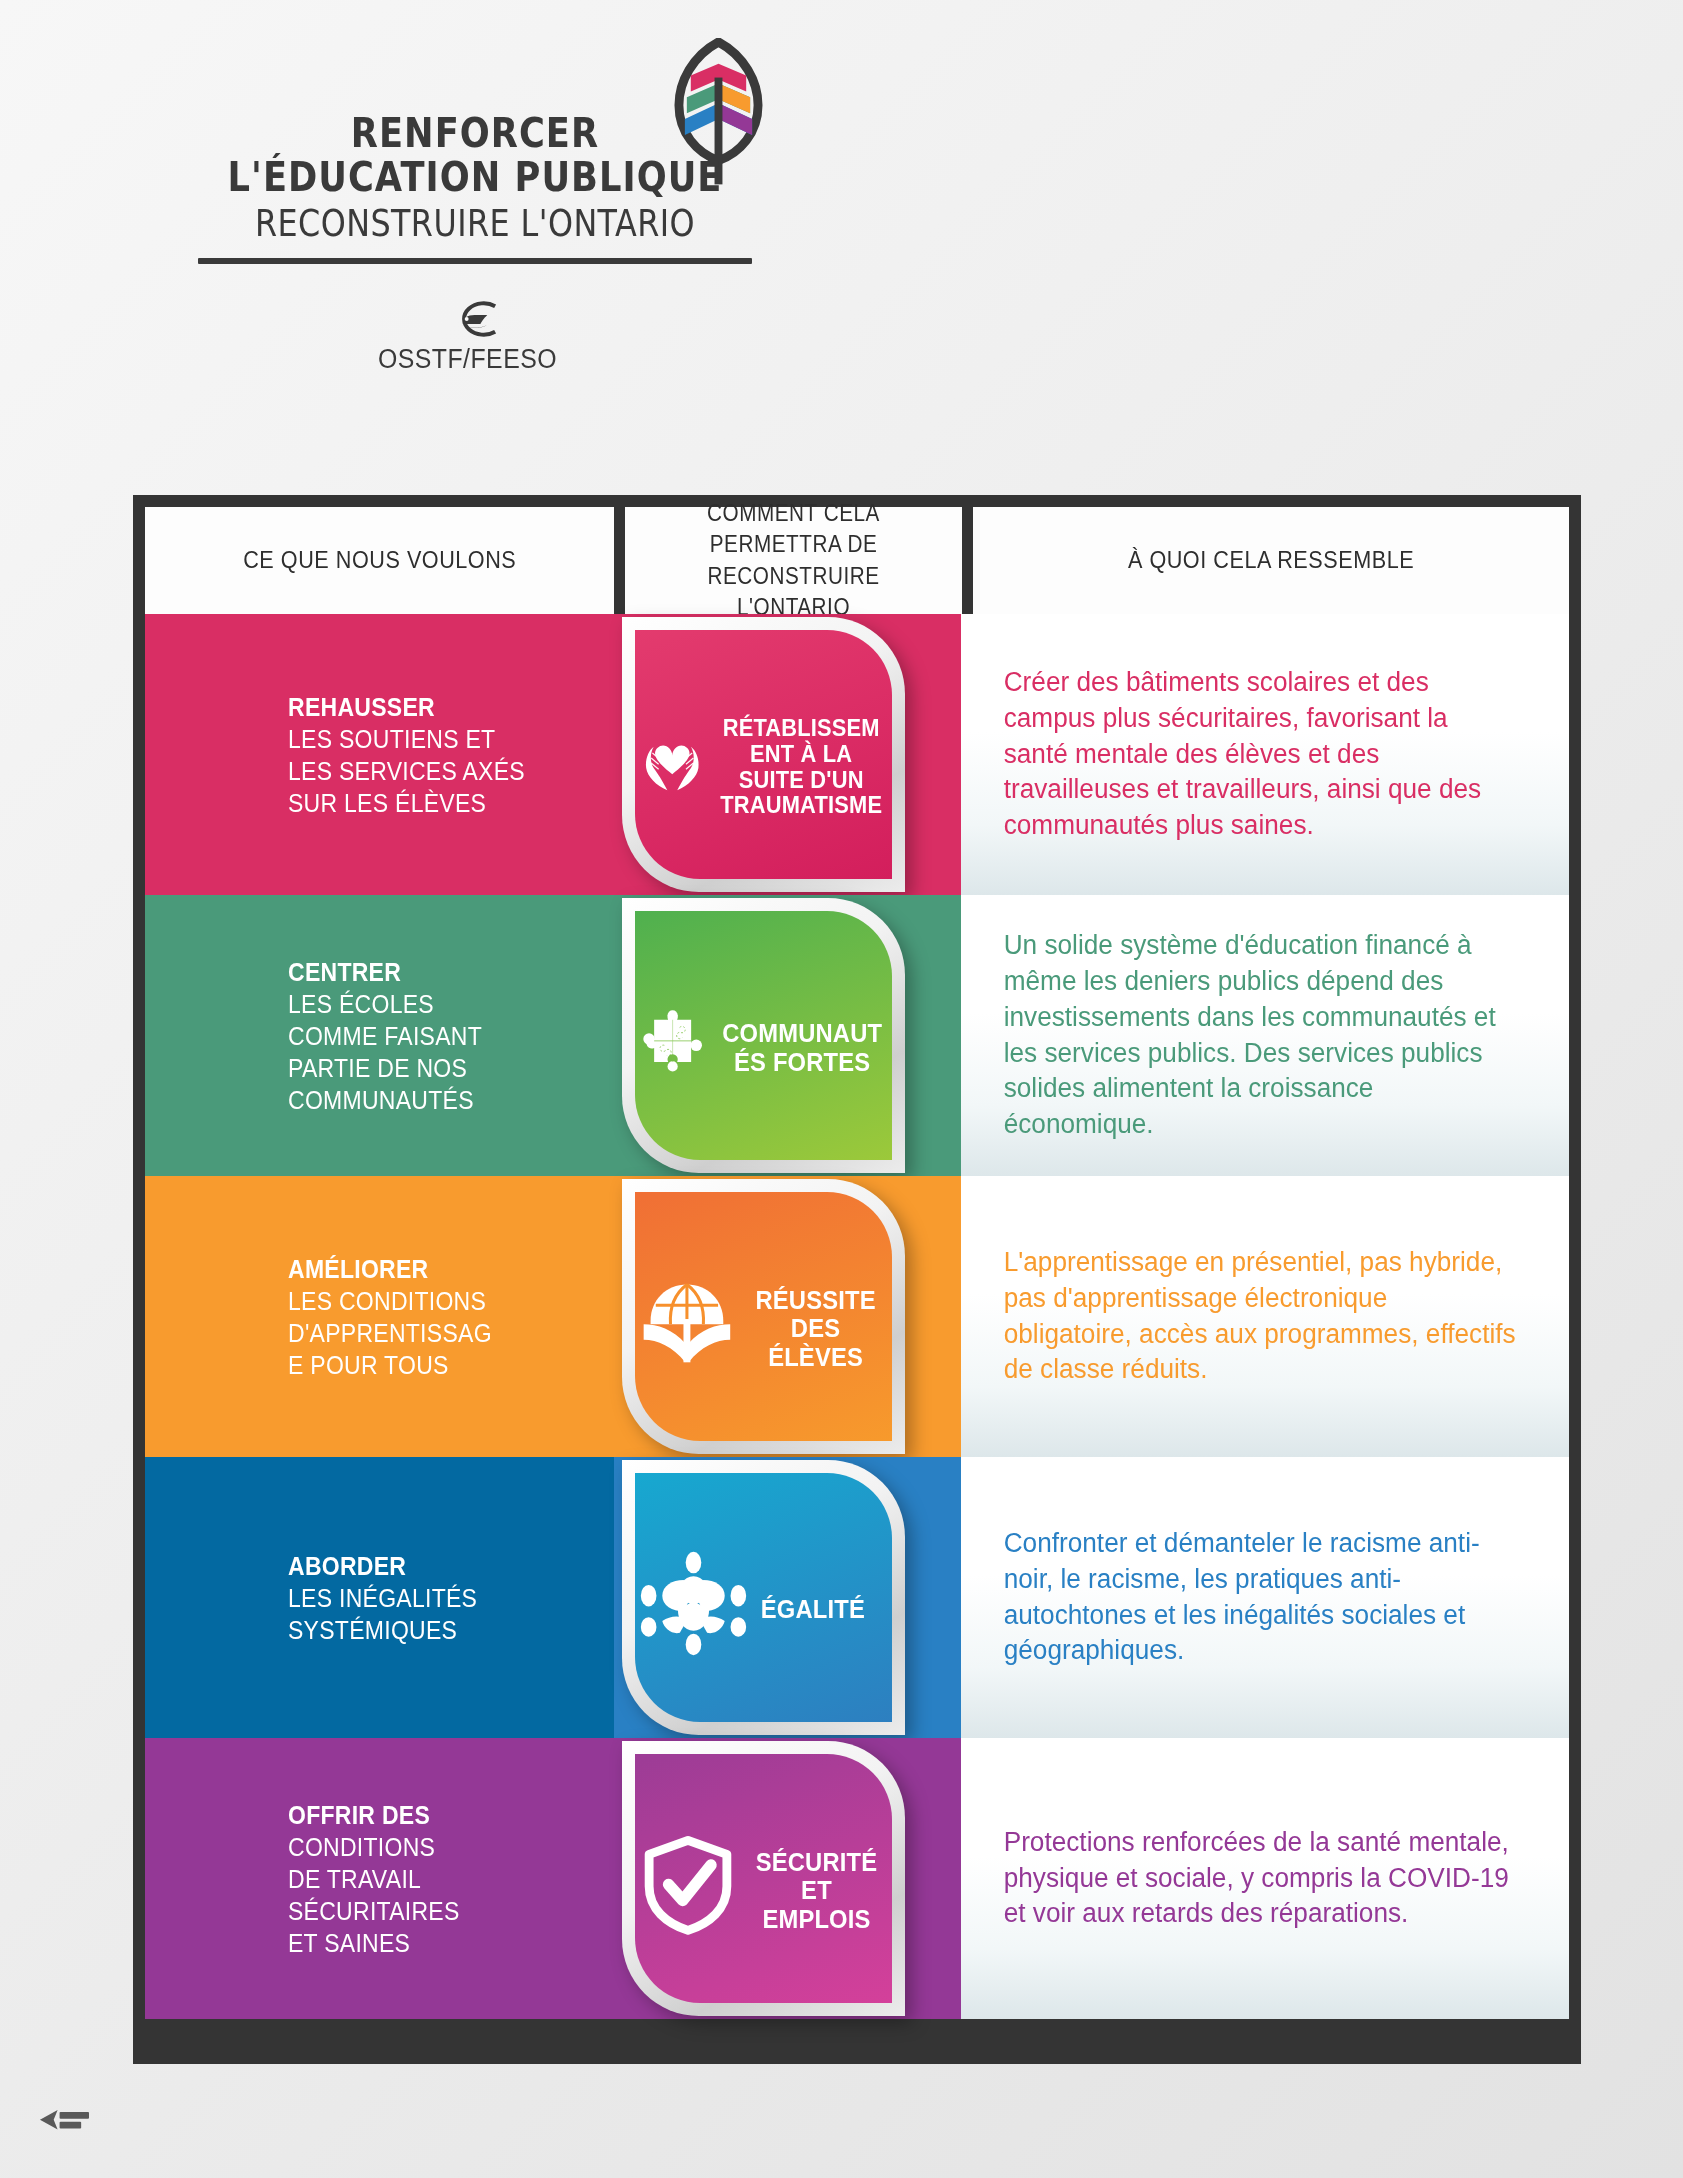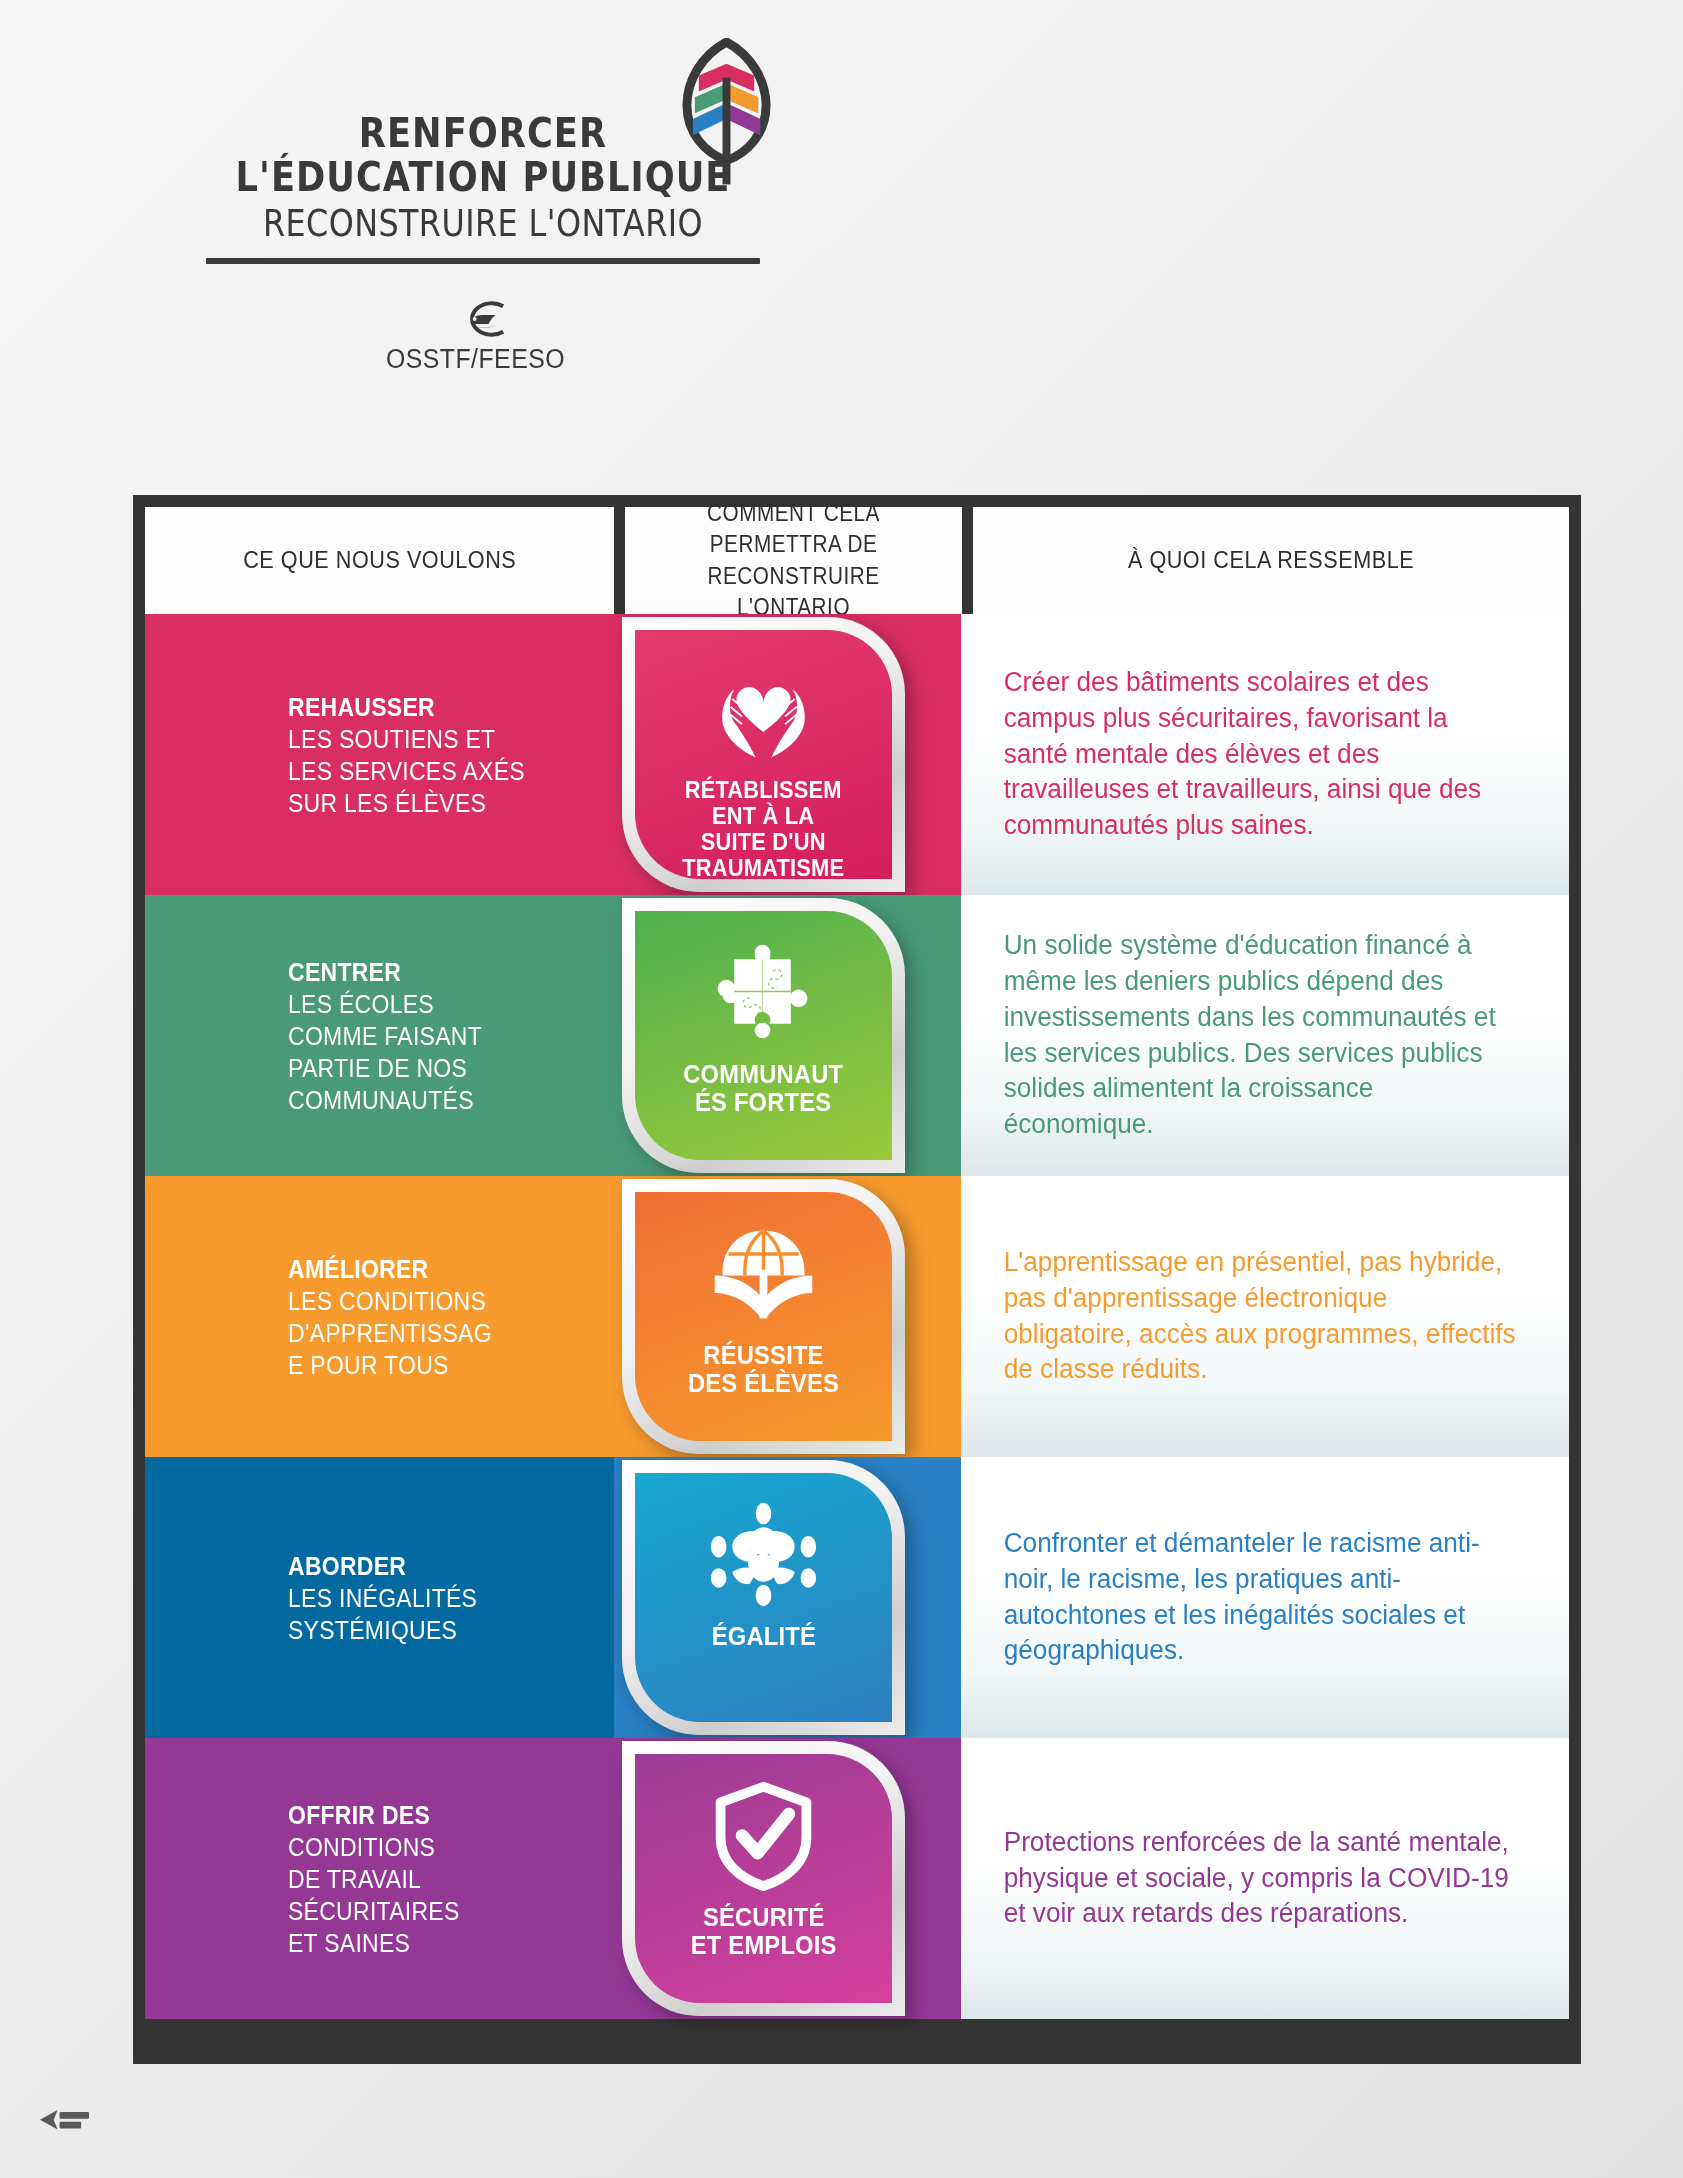--- a/index.html
+++ b/index.html
@@ -5,21 +5,21 @@
   * { box-sizing: border-box; margin: 0; padding: 0; }
   html, body {
     width: 1683px; height: 2178px;
     background: linear-gradient(135deg, #f7f7f7 0%, #eeeeee 45%, #e2e2e2 100%);
     font-family: "Liberation Sans", sans-serif;
     overflow: hidden;
   }
   .page { position: relative; width: 1683px; height: 2178px; }
 
   
-  .brand { position: absolute; left: 8px; top: 28px; width: 950px; }
+  .brand { position: absolute; left: 0; top: 28px; width: 950px; }
   .brand-inner { position: relative; width: 594px; margin: 0 auto; }
   .leaf { position: absolute; right: 8px; top: 10px; width: 91px; height: 149px; }
   .brand-lines { padding-top: 85px; text-align: center; }
   .bl1 {
     font-family: "DejaVu Sans", sans-serif;
     font-weight: 700; font-size: 41px; letter-spacing: 1.2px;
     color: #3a3a3a; line-height: 1.02;
     transform: scaleX(0.86); transform-origin: center;
   }
   .bl2 {
@@ -97,22 +97,22 @@
     filter: drop-shadow(7px 7px 9px rgba(0,0,0,0.30));
   }
   .badge-outer {
     position: absolute; inset: 0;
     background: linear-gradient(150deg,#ffffff 0%, #f3f3f3 40%, #cfcfcf 72%, #ececec 100%);
     border-radius: 0 77px 0 77px;
   }
   .badge-inner {
     position: absolute; left: 13px; top: 13px; right: 13px; bottom: 13px;
     border-radius: 0 65px 0 65px;
-    display: flex; flex-direction: column; align-items: center; justify-content: flex-start;
-    padding-top: 26px;
+    display: flex; flex-direction: row; align-items: center; justify-content: flex-start;
+    padding-top: 12px;
   }
   .badge-icon { width: 117px; height: 111px; display:flex; align-items:center; justify-content:center; }
   .badge-icon svg { width: 100%; height: 100%; }
   .badge-label {
     margin-top: 12px; color: #ffffff; font-weight: 700;
     font-size: 25px; line-height: 1.13; text-align: center; letter-spacing: 0.2px;
     padding: 0 6px;
     transform: scaleX(0.95);
   }
   .badge-label.sm { font-size: 23px; }

